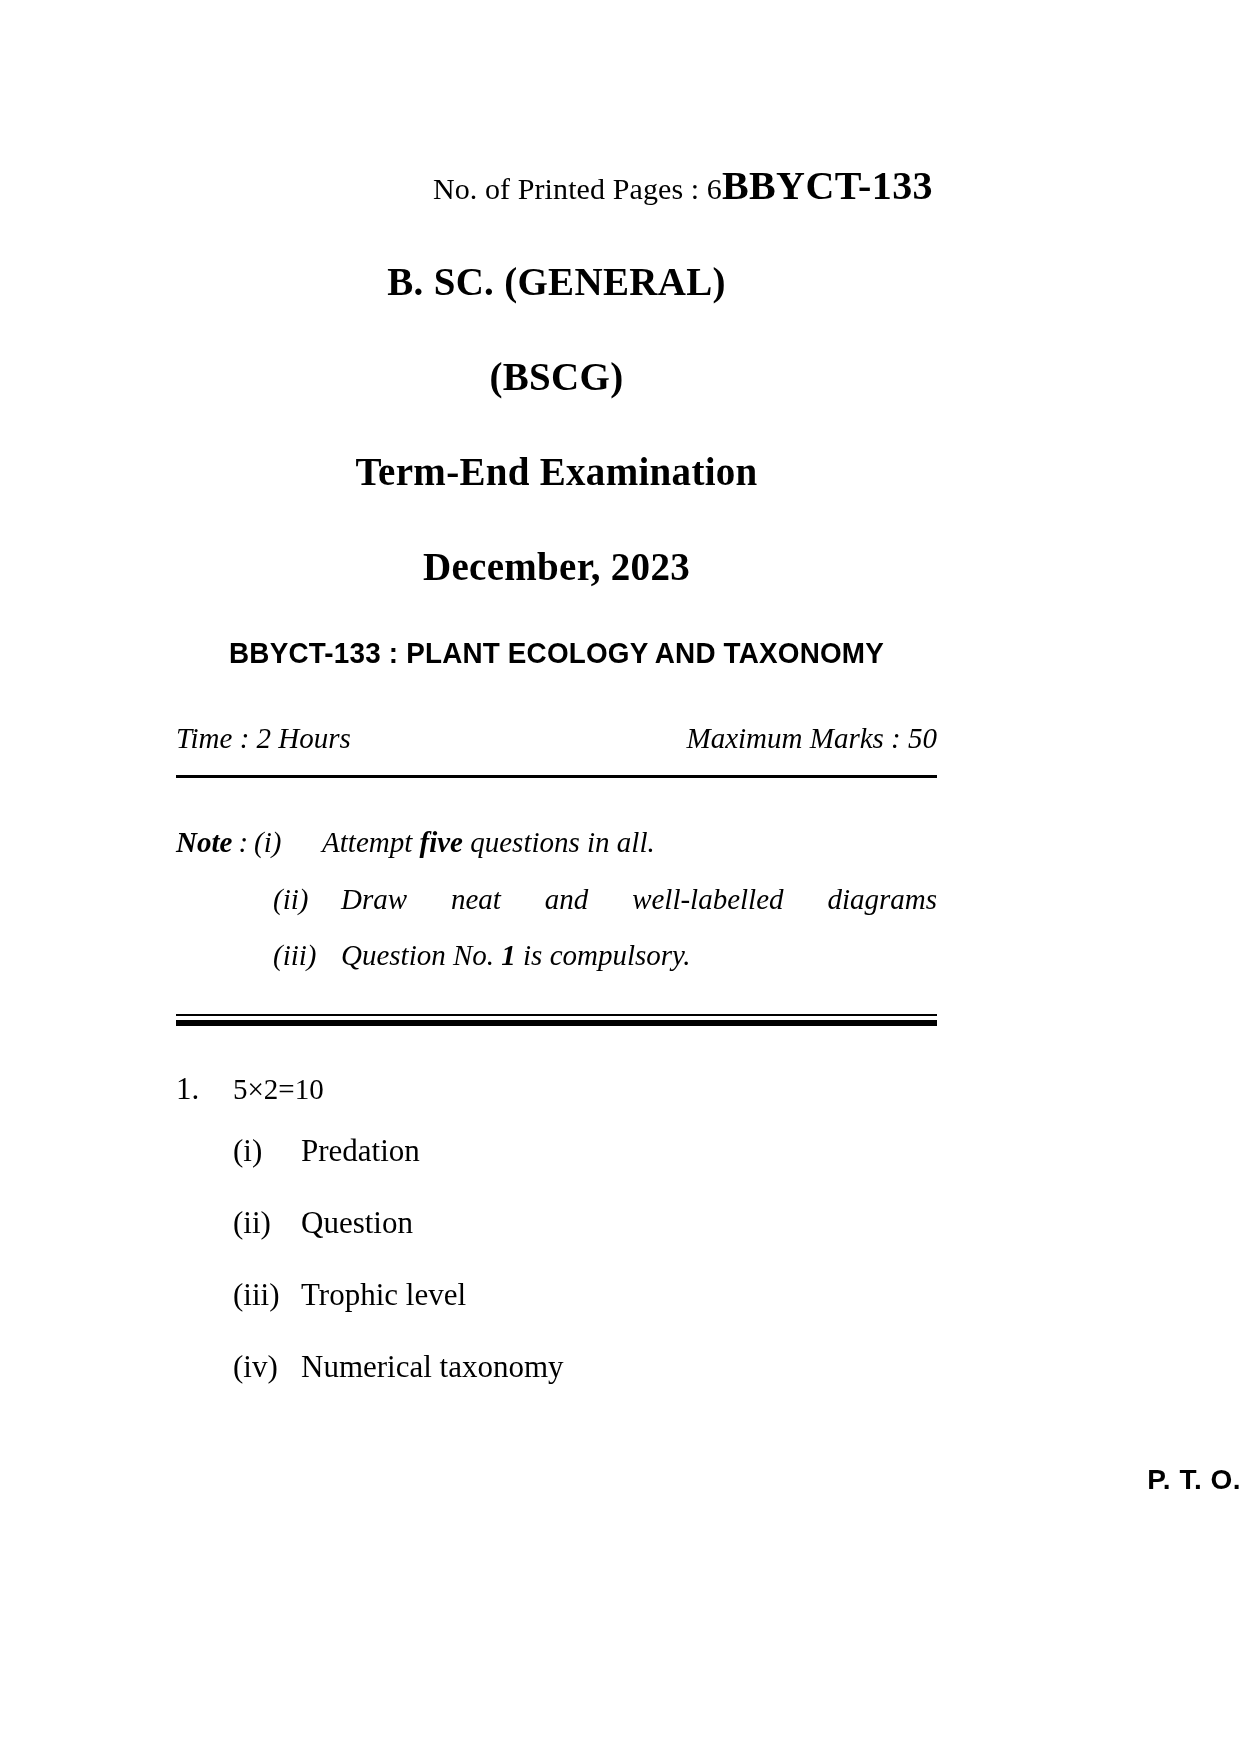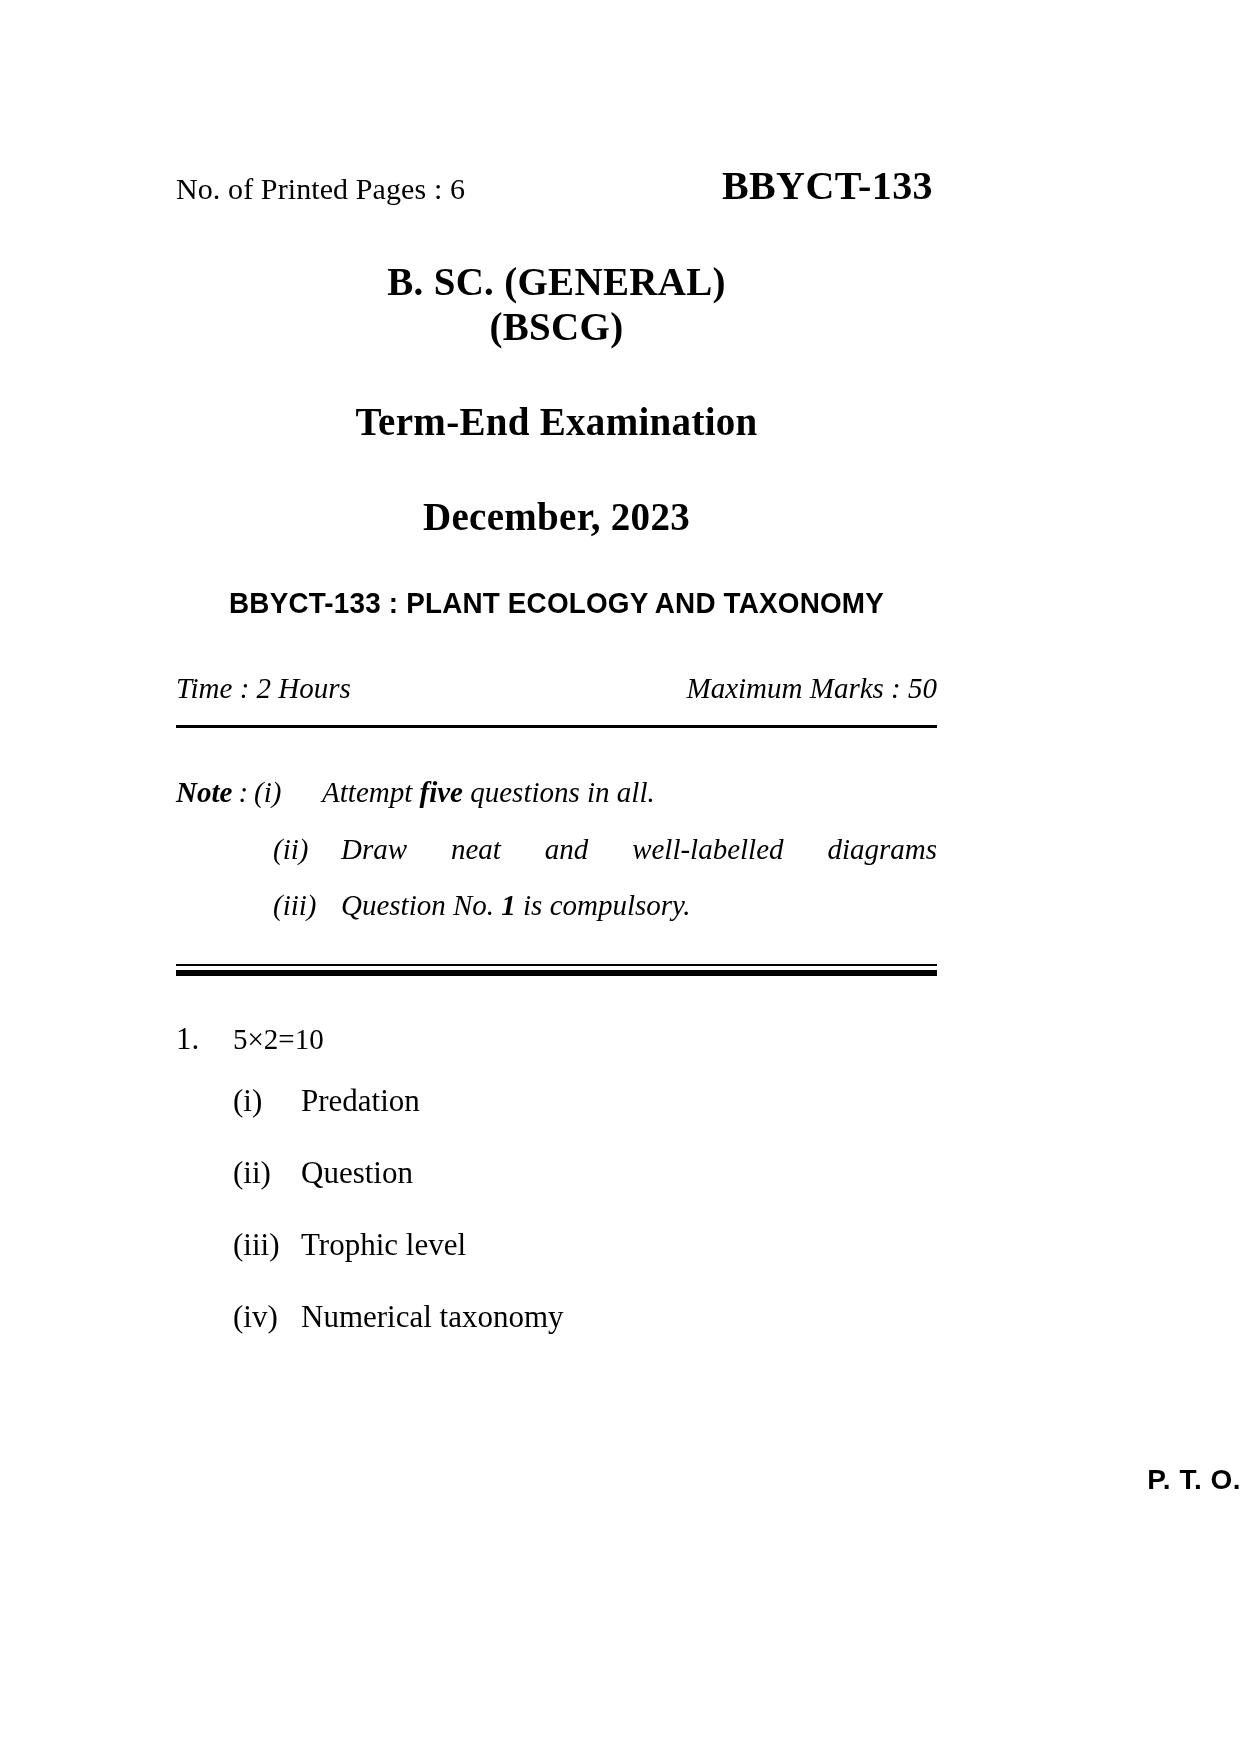--- a/index.html
+++ b/index.html
@@ -30,21 +30,21 @@
     position: absolute;
     left: 176px;
     top: 0;
     width: 761px;
   }
 
   
   .header-row {
     display: flex;
     align-items: baseline;
-    justify-content: space-between;
+    justify-content: flex-end;
     margin-top: 162px;
     height: 52px;
   }
   .printed-pages {
     font-size: 30px;
     font-family: "Liberation Serif", "DejaVu Serif", serif;
     letter-spacing: 0.1px;
     white-space: nowrap;
   }
   .course-code {
@@ -57,21 +57,21 @@
 
   
   .heading {
     text-align: center;
     font-weight: bold;
     font-size: 39px;
     letter-spacing: 0.3px;
     white-space: nowrap;
   }
   .h-degree   { margin-top: 45px; }
-  .h-program  { }
+  .h-program  { margin-top: 50px; }
   .h-exam     { margin-top: 50px; }
   .h-session  { margin-top: 50px; }
 
   .subject-line {
     text-align: center;
     margin-top: 48px;
     font-family: "Liberation Sans Narrow", "Liberation Sans", "DejaVu Sans", sans-serif;
     font-weight: bold;
     font-size: 29px;
     letter-spacing: 0.2px;

